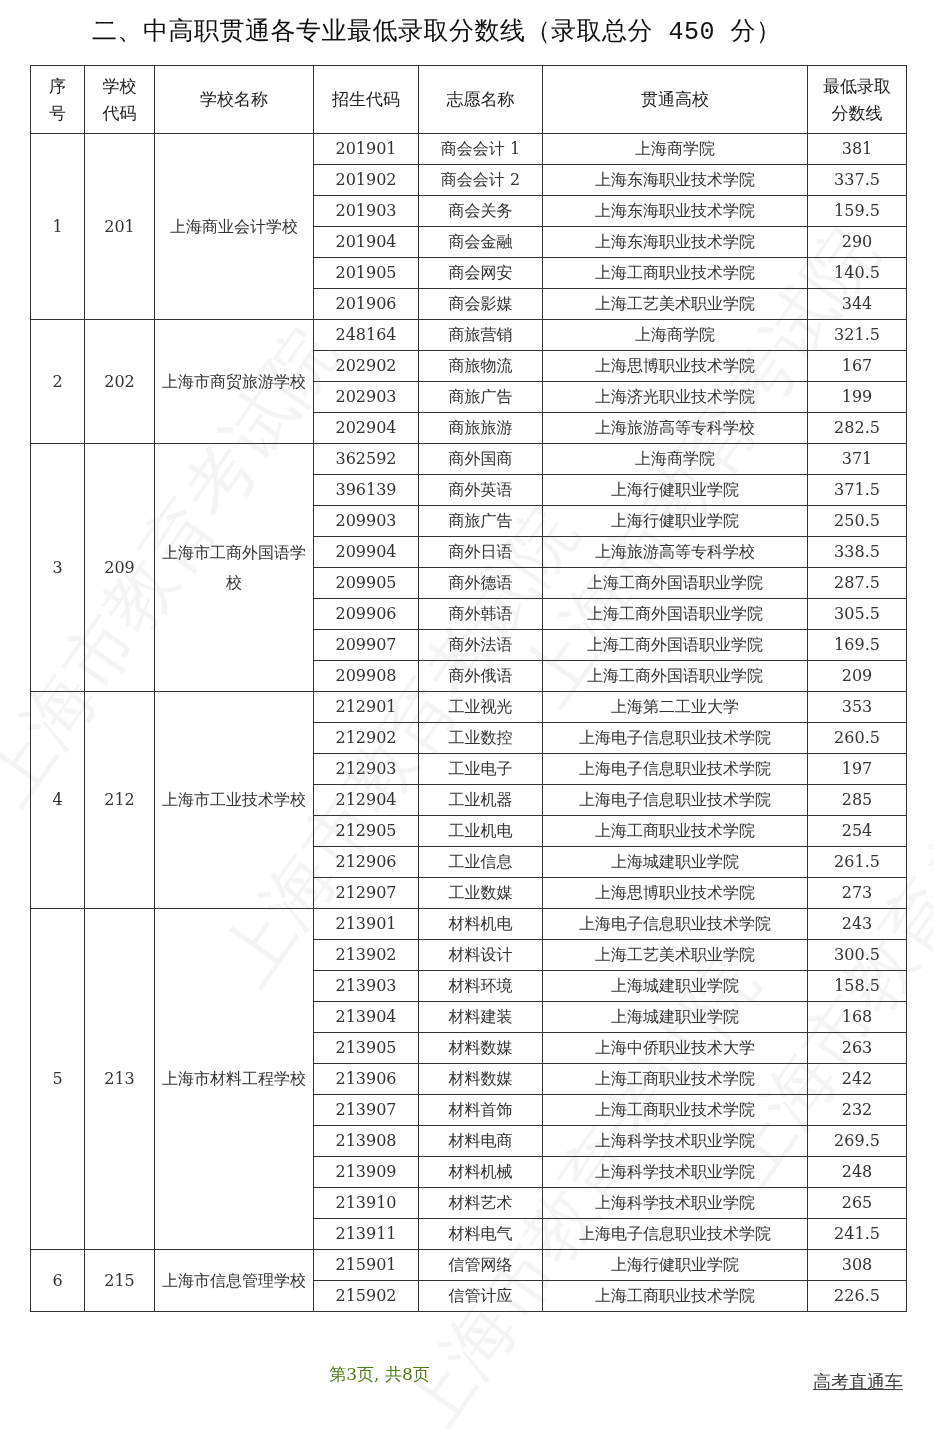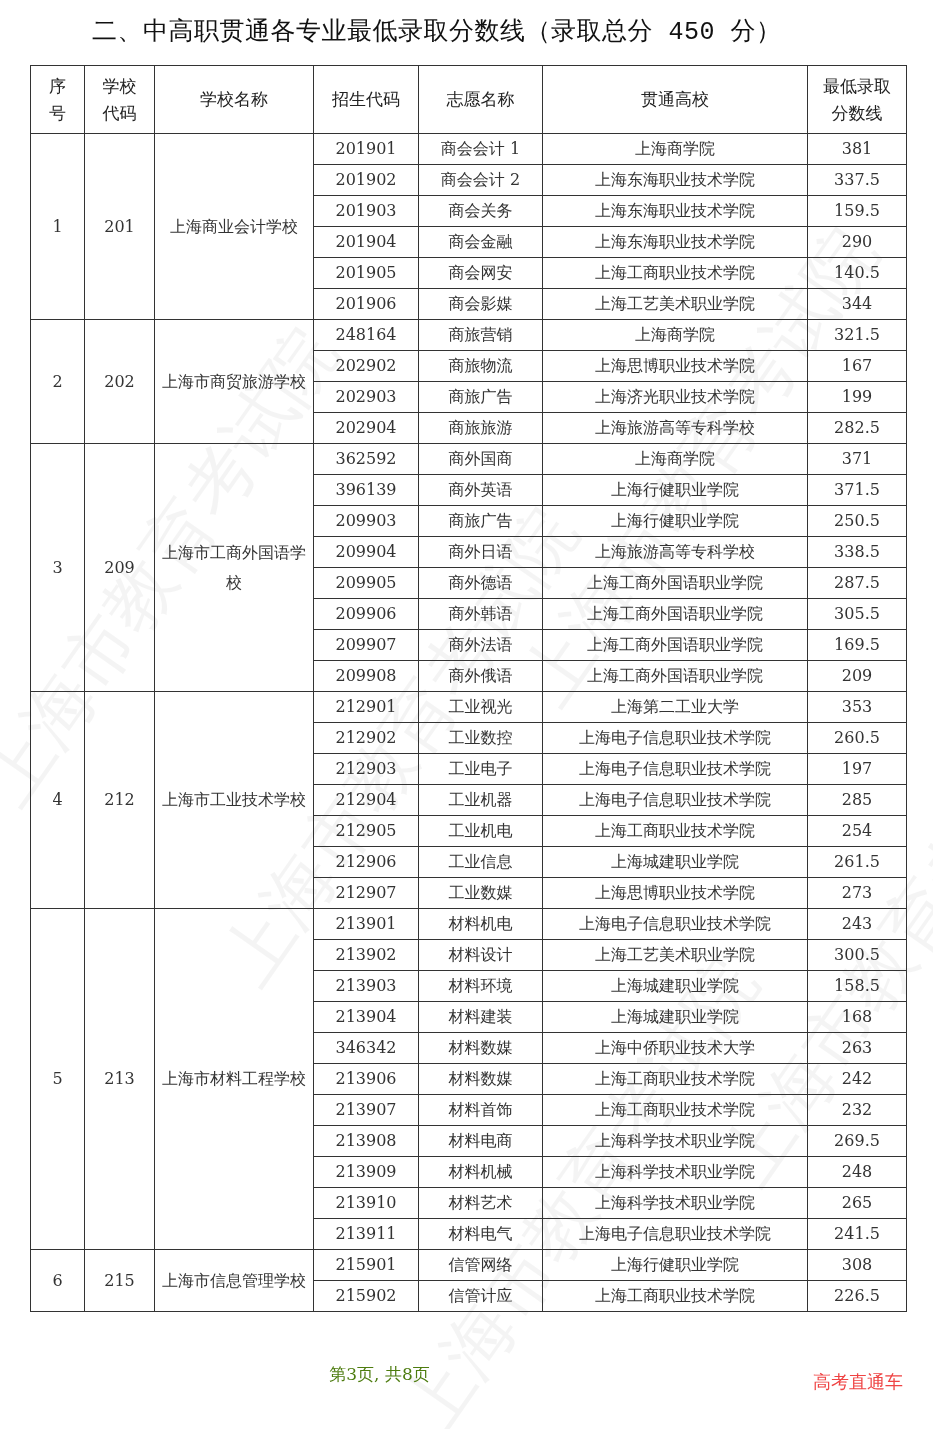--- a/index.html
+++ b/index.html
@@ -7,22 +7,22 @@
          font-family: "DejaVu Serif", "Liberation Serif", serif; color: #222; }
   .title { position: absolute; left: 92px; top: 14px; font-size: 25px; letter-spacing: 0.5px;
            font-family: Liberation Mono, monospace; color: #111; white-space: nowrap; }
   table.scores { position: absolute; left: 30px; top: 65px; border-collapse: collapse; table-layout: fixed; width: 876px; }
   table.scores th, table.scores td { border: 1.3px solid #333; text-align: center; vertical-align: middle; padding: 0; }
   table.scores th { font-weight: normal; font-size: 17px; line-height: 27px; height: 67px;
                     font-family: "DejaVu Sans", "Liberation Sans", sans-serif; color: #222; }
   table.scores td { font-size: 16px; height: 30px; line-height: 30px; color: #333; }
   td.school-name { line-height: 28px; padding: 0 10px; font-size: 16px; }
   .footer { position: absolute; left: 0; width: 759px; top: 1363px; text-align: center; font-size: 17px; color: #4d7c0f; }
-  .brand { position: absolute; right: 30px; top: 1370px; font-size: 18px; color: #ef4444;
-           font-family: "DejaVu Sans", "Liberation Sans", sans-serif; }
+  .brand { position: absolute; right: 30px; top: 1370px; font-size: 18px; color: #404040;
+           font-family: "DejaVu Sans", "Liberation Sans", sans-serif; text-decoration: underline; }
   .watermark { position: absolute; font-size: 70px; color: rgba(0,0,0,0.045); white-space: nowrap;
                transform: rotate(-55deg); pointer-events: none; font-family: "DejaVu Serif", serif; }
 </style>
 </head>
 <body>
 
 <div class="watermark" style="left:-120px; top:520px;">上海市教育考试院</div>
 <div class="watermark" style="left:120px; top:700px;">上海市教育考试院</div>
 <div class="watermark" style="left:420px; top:420px;">上海市教育考试院</div>
 <div class="watermark" style="left:620px; top:900px;">上海市教育考试院</div>
@@ -235,21 +235,21 @@
         <td>上海城建职业学院</td>
         <td>158.5</td>
       </tr>
       <tr>
         <td>213904</td>
         <td>材料建装</td>
         <td>上海城建职业学院</td>
         <td>168</td>
       </tr>
       <tr>
-        <td>346342</td>
+        <td>213905</td>
         <td>材料数媒</td>
         <td>上海中侨职业技术大学</td>
         <td>263</td>
       </tr>
       <tr>
         <td>213906</td>
         <td>材料数媒</td>
         <td>上海工商职业技术学院</td>
         <td>242</td>
       </tr>

